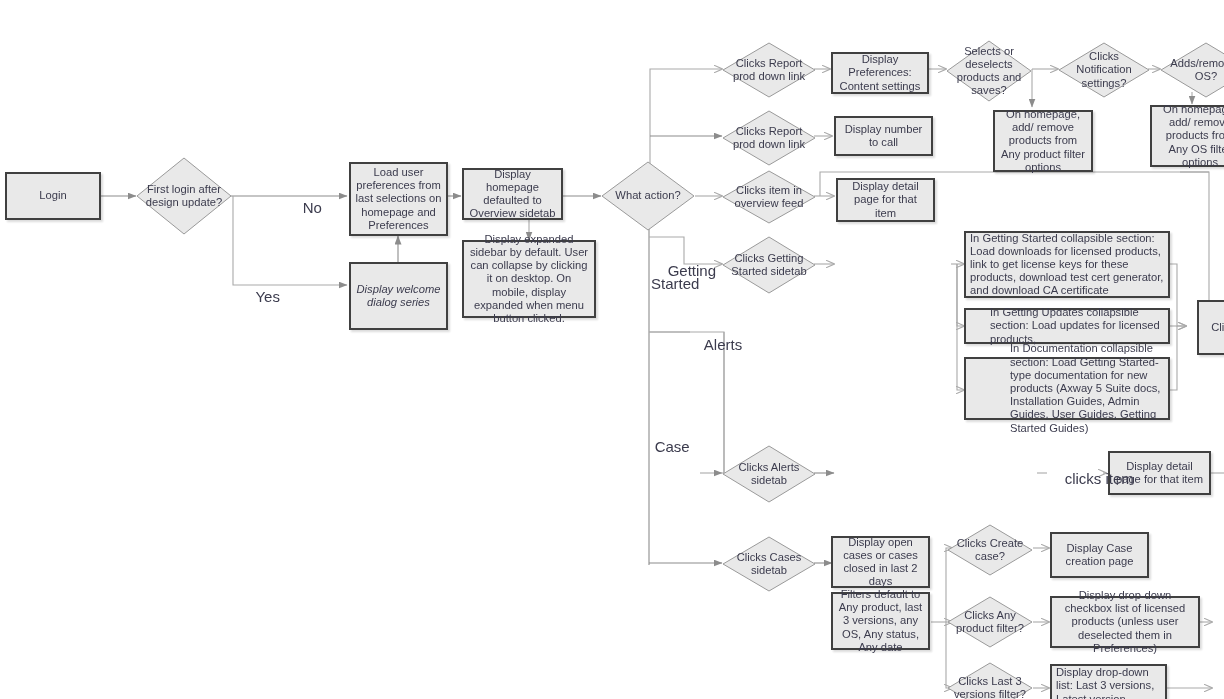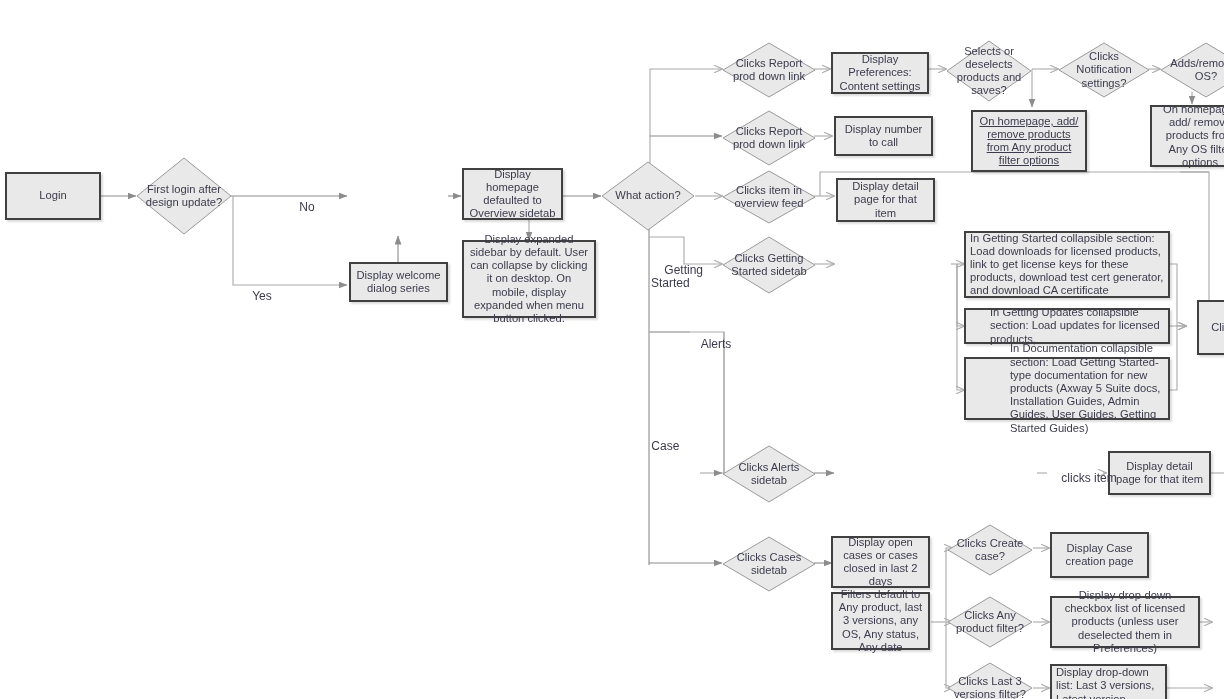--- a/index.html
+++ b/index.html
@@ -58,21 +58,21 @@
     z-index: 0;
   }
   .node.decision .dlabel {
     position: relative;
     z-index: 1;
     padding: 0 2px;
   }
   .edge-label {
     position: absolute;
     color: #3b3b4d;
-    font-size: 12px;
+    font-size: 15px;
     line-height: 13.2px;
     white-space: pre;
     z-index: 3;
   }
 </style>
 </head>
 <body>
 
 <div id="canvas">
 
@@ -174,24 +174,27 @@
     <span>Login</span>
   </div>
 
   <div class="node decision" style="left:136px; top:157px; width:96px; height:78px;">
     <svg class="dshape" viewBox="0 0 96 78" preserveAspectRatio="none">
       <polygon points="48,1 95,39 48,77 1,39" fill="#e9e9e9" stroke="#9a9a9a" stroke-width="1"></polygon>
     </svg>
     <span class="dlabel">First login after design update?</span>
   </div>
 
-  <div class="node process" style="left:349px; top:262px; width:99px; height:40px;">
+  <div class="node process" style="left:349px; top:262px; width:99px; height:68px;font-style:italic;">
     <span>Display welcome dialog series</span>
   </div>
 
+  <div class="node process" style="left:349px; top:162px; width:99px; height:74px;">
+    <span>Load user preferences from last selections on homepage and Preferences</span>
+  </div>
 
   <div class="node process" style="left:462px; top:168px; width:101px; height:52px;">
     <span>Display homepage defaulted to Overview sidetab</span>
   </div>
 
   <div class="node process" style="left:462px; top:240px; width:134px; height:78px;">
     <span>Display expanded sidebar by default. User can collapse by clicking it on desktop. On mobile, display expanded when menu button clicked.</span>
   </div>
 
   <div class="node decision" style="left:601px; top:161px; width:94px; height:70px;">
@@ -212,21 +215,21 @@
     <span>Display Preferences: Content settings</span>
   </div>
 
   <div class="node decision" style="left:946px; top:40px; width:86px; height:62px;">
     <svg class="dshape" viewBox="0 0 86 62" preserveAspectRatio="none">
       <polygon points="43,1 85,31 43,61 1,31" fill="#e9e9e9" stroke="#9a9a9a" stroke-width="1"></polygon>
     </svg>
     <span class="dlabel">Selects or deselects products and saves?</span>
   </div>
 
-  <div class="node process" style="left:971px; top:110px; width:116px; height:62px;text-decoration:underline;">
+  <div class="node process" style="left:993px; top:110px; width:100px; height:62px;">
     <span>On homepage, add/ remove products from Any product filter options</span>
   </div>
 
   <div class="node decision" style="left:1058px; top:42px; width:92px; height:56px;">
     <svg class="dshape" viewBox="0 0 92 56" preserveAspectRatio="none">
       <polygon points="46,1 91,28 46,55 1,28" fill="#e9e9e9" stroke="#9a9a9a" stroke-width="1"></polygon>
     </svg>
     <span class="dlabel">Clicks Notification settings?</span>
   </div>
 

